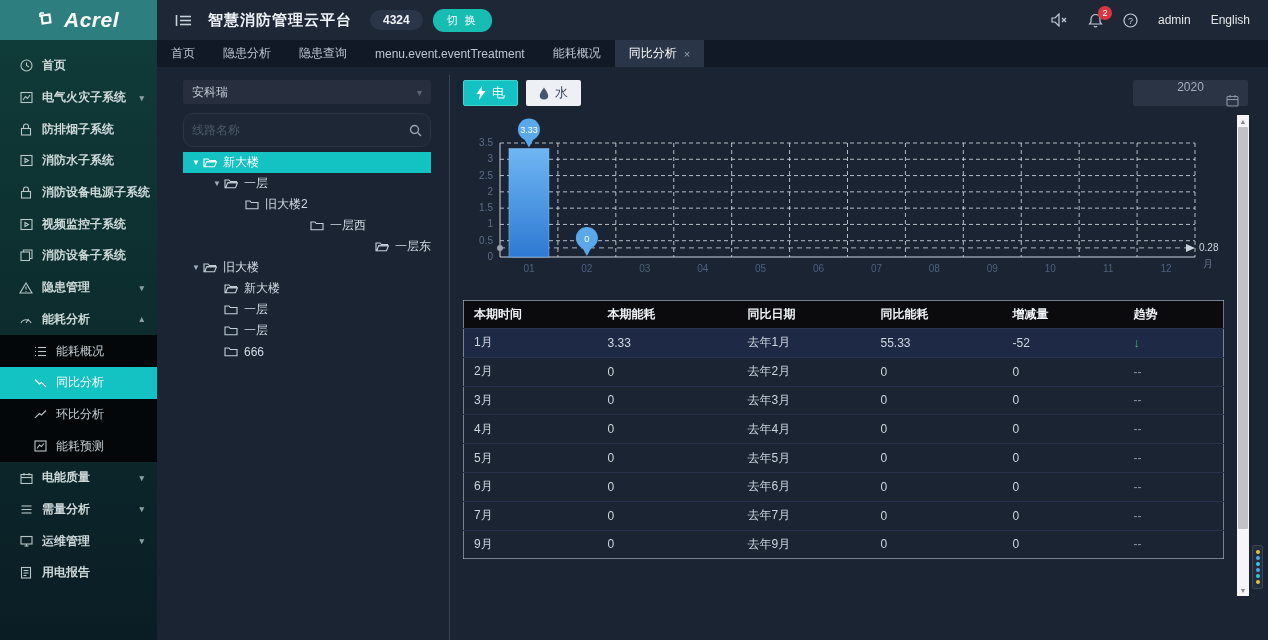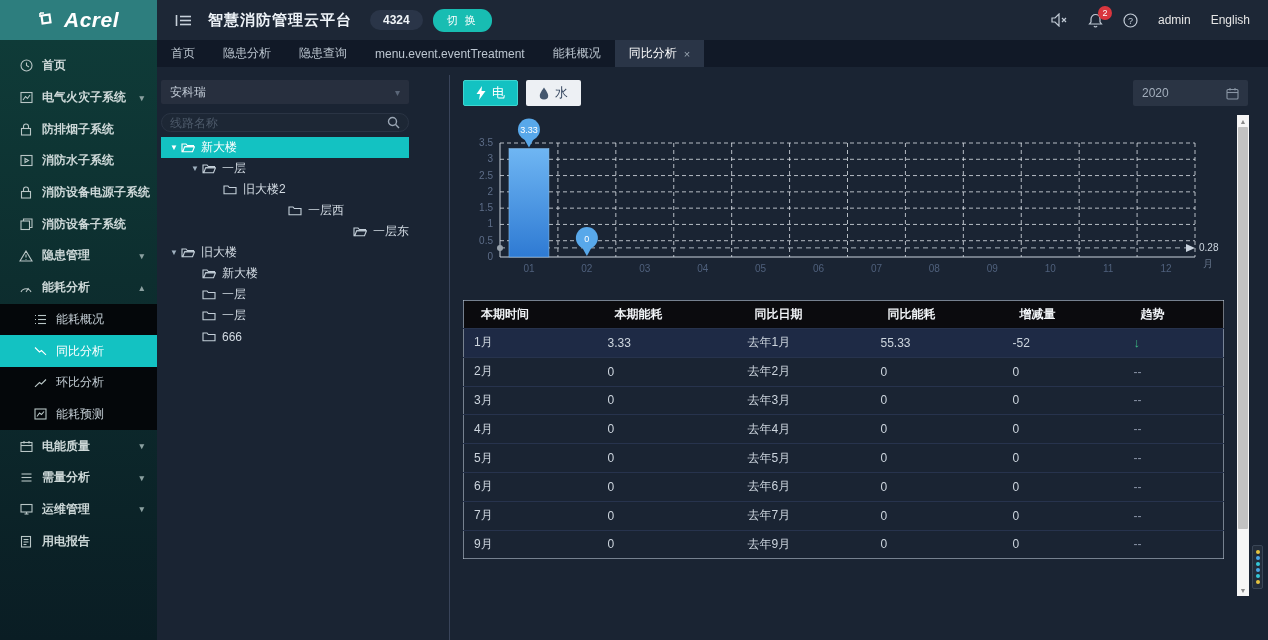--- a/index.html
+++ b/index.html
@@ -33,51 +33,51 @@
 
   
   .main { position:absolute; left:157px; top:40px; width:1111px; height:600px; }
   .tabbar { height:27px; background:#111927; display:flex; align-items:stretch; }
   .tab { display:flex; align-items:center; padding:0 14px; font-size:12px; color:#bcc6d0; cursor:pointer; gap:7px; }
   .tab.active { background:#2a3547; color:#fff; }
   .tab .close { font-size:11px; color:#9aa6b2; }
   .content { position:absolute; left:0; top:27px; width:1111px; height:573px; background:#1a2433; }
 
   
-  .tree-panel { position:absolute; left:4px; top:13px; width:248px; }
+  .tree-panel { position:absolute; left:26px; top:13px; width:248px; }
   .company-select { height:24px; background:#272f3e; display:flex; align-items:center; padding:0 9px; color:#c2cbd6; font-size:12px; border-radius:2px; cursor:pointer; }
   .company-select .chev { margin-left:auto; color:#5a6678; font-size:10px; }
-  .search-box { margin-top:9px; height:19px; background:#1d2735; border:1px solid #2a3444; border-radius:10px; display:flex; align-items:center; padding:0 8px; }
+  .search-box { margin-top:9px; height:34px; background:#1d2735; border:1px solid #2a3444; border-radius:10px; display:flex; align-items:center; padding:0 8px; }
   .search-box input { flex:1; background:transparent; border:none; outline:none; color:#c2cbd6; font-size:12px; }
   .search-box input::placeholder { color:#4d5a6a; }
   .search-box .icon { color:#9aa6b4; }
   .tree { margin-top:5px; }
   .tree-node { height:21px; display:flex; align-items:center; font-size:12px; color:#d3dbe3; cursor:pointer; white-space:nowrap; }
   .tree-node.selected { background:#13c2c2; color:#fff; }
   .tree-node .caret { width:14px; font-size:8px; color:#9fb0bf; flex:none; text-align:center; }
   .tree-node.selected .caret { color:#fff; }
   .tree-node .icon { width:14px; margin-right:6px; color:#c4cfd9; flex:none; }
   .tree-node.selected .icon { color:#fff; }
 
   .v-divider { position:absolute; left:292px; top:8px; width:1px; height:582px; background:#39445a; }
 
   
   .right-panel { position:absolute; left:306px; top:13px; width:785px; }
   .toolbar { display:flex; align-items:center; height:26px; }
   .type-btn { height:26px; min-width:55px; display:flex; align-items:center; justify-content:center; gap:6px; font-size:13px; border-radius:2px; cursor:pointer; border:1px solid transparent; }
   .type-btn.electric { background:#13c2c2; color:#fff; border-color:#3fd6d0; }
   .type-btn.water { background:#edf0f4; color:#34455e; margin-left:8px; }
   .type-btn .icon { color:inherit; }
-  .year-picker { margin-left:auto; width:115px; height:26px; background:#2a3444; border-radius:2px; display:flex; align-items:center; padding:0 9px; color:#a3aebc; font-size:12px; cursor:pointer; }
+  .year-picker { margin-left:auto; width:115px; height:26px; background:#2a3444; border-radius:2px; display:flex; align-items:center; padding:0 9px; color:#a3aebc; font-size:12px; cursor:pointer;flex-direction:column; }
   .year-picker .icon { margin-left:auto; color:#8a96a5; }
 
   .chart-wrap { position:absolute; left:0; top:35px; width:760px; height:172px; }
 
   .data-table { position:absolute; left:0; top:220px; width:760px; border:1px solid rgba(195,205,218,0.55); border-collapse:collapse; table-layout:fixed; font-size:12px; }
-  .data-table th { background:#0b0b0e; color:#f2f5f8; font-weight:bold; text-align:left; height:28px; padding:0 17px; }
+  .data-table th { background:#0b0b0e; color:#f2f5f8; font-weight:bold; text-align:left; height:28px; padding:0 10px; }
   .data-table td { color:#cdd5de; height:28.8px; padding:0 10px; border-top:1px solid #27334d; }
   .data-table tr.first td { background:#1e2a45; }
   .trend-down { color:#3cba83; font-size:13px; }
   .trend-none { color:#8a94a6; }
 
   
   .scrollbar { position:absolute; left:1080px; top:48px; width:12px; height:481px; background:#f6f6f6; display:flex; flex-direction:column; align-items:center; }
   .sb-arrow { height:12px; width:12px; color:#8a8a8a; font-size:7px; display:flex; align-items:center; justify-content:center; flex:none; cursor:pointer; }
   .sb-thumb { width:10px; height:402px; background:#c2c2c2; border-radius:1px; cursor:pointer; }
 
@@ -175,20 +175,29 @@
         <span>消防水子系统</span>
       </div>
       <div class="side-item">
         <span class="icon">
           <svg width="12" height="13" viewBox="0 0 12 13" fill="none" stroke="currentColor" stroke-width="1.1">
             <rect x="1.5" y="5.5" width="9" height="6.5"></rect>
             <path d="M3.5 5.5 V3.5 a2.5 2.5 0 0 1 5 0 V5.5"></path>
           </svg>
         </span>
         <span>消防设备电源子系统</span>
+      </div>
+      <div class="side-item">
+        <span class="icon">
+          <svg width="13" height="13" viewBox="0 0 13 13" fill="none" stroke="currentColor" stroke-width="1.1">
+            <rect x="1" y="1.5" width="11" height="10"></rect>
+            <path d="M5 4.5 L8.5 6.5 L5 8.5 Z"></path>
+          </svg>
+        </span>
+        <span>视频监控子系统</span>
       </div>
       <div class="side-item">
         <span class="icon">
           <svg width="13" height="13" viewBox="0 0 13 13" fill="none" stroke="currentColor" stroke-width="1.1">
             <rect x="1" y="3" width="8.5" height="8.5"></rect>
             <path d="M3.5 3 V1 h8.5 v8.5 h-2"></path>
           </svg>
         </span>
         <span>消防设备子系统</span>
       </div>

